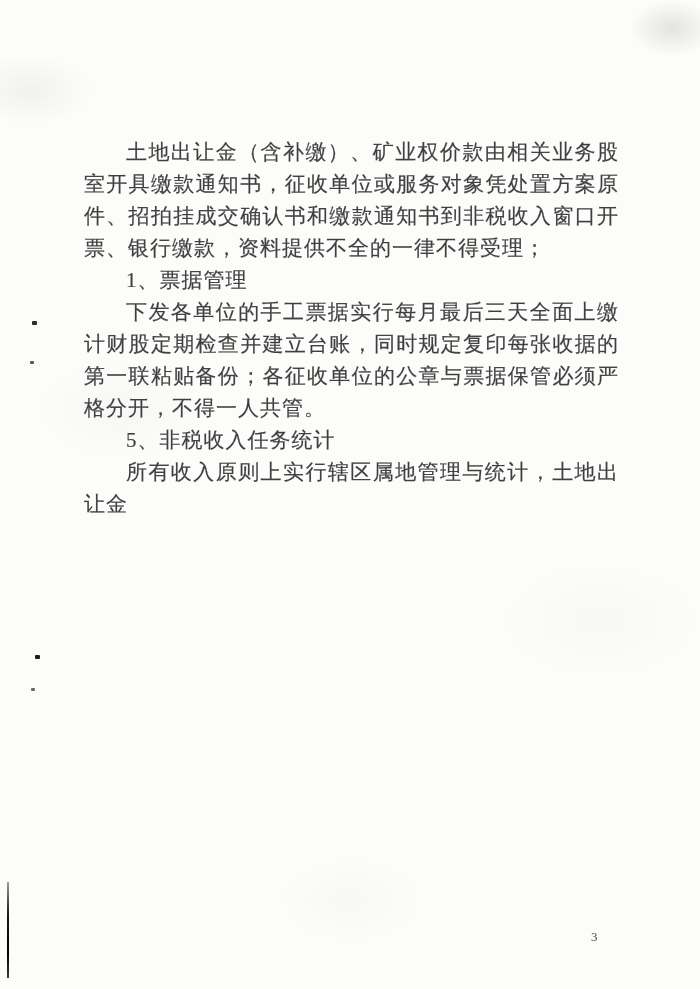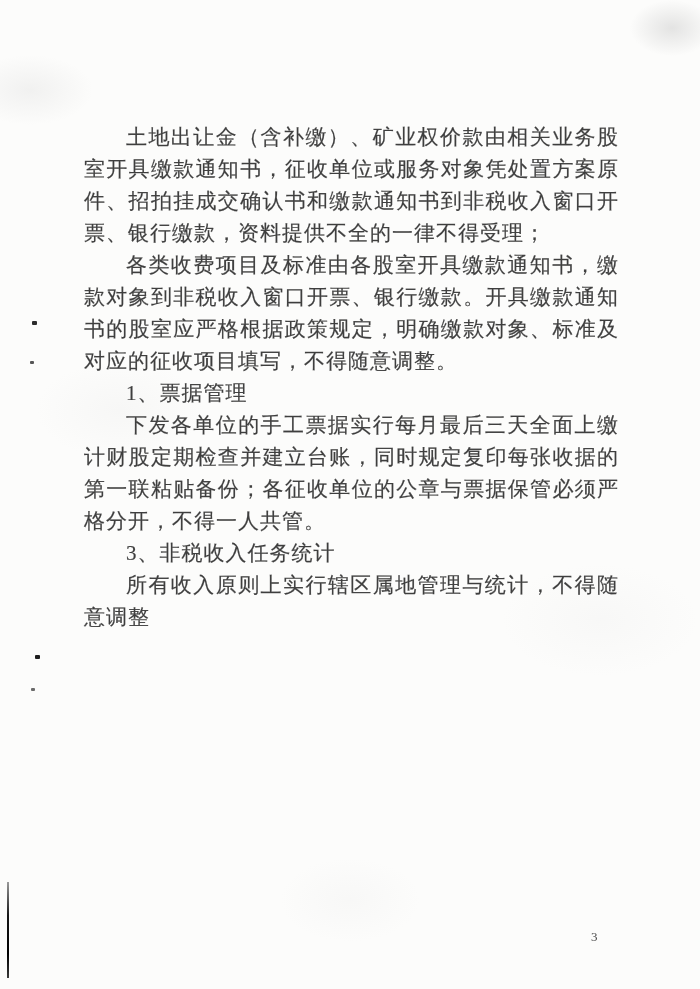--- a/index.html
+++ b/index.html
@@ -23,21 +23,21 @@
       radial-gradient(ellipse 90px 50px at 30px 90px, rgba(190,190,190,0.18), rgba(190,190,190,0) 70%),
       radial-gradient(ellipse 120px 70px at 120px 410px, rgba(210,210,210,0.12), rgba(210,210,210,0) 70%),
       radial-gradient(ellipse 140px 80px at 600px 620px, rgba(210,210,210,0.10), rgba(210,210,210,0) 70%),
       radial-gradient(ellipse 100px 60px at 350px 900px, rgba(210,210,210,0.10), rgba(210,210,210,0) 70%);
     pointer-events: none;
   }
 
   .content {
     position: absolute;
     left: 84px;
-    top: 121px;
+    top: 136px;
     width: 535px;
   }
 
   .para {
     font-size: 21px;
     line-height: 32px;
     color: #3e3e3e;
     letter-spacing: 1px;
     text-indent: 2em;
     text-align: justify;
@@ -70,25 +70,24 @@
   }
 </style>
 </head>
 <body>
 
 <div class="page">
   <div class="paper-texture"></div>
 
   <div class="content">
     <p class="para">土地出让金（含补缴）、矿业权价款由相关业务股室开具缴款通知书，征收单位或服务对象凭处置方案原件、招拍挂成交确认书和缴款通知书到非税收入窗口开票、银行缴款，资料提供不全的一律不得受理；</p>
-    <p class="para">各类收费项目及标准由各股室开具缴款通知书，缴款对象到非税收入窗口开票、银行缴款。开具缴款通知书的股室应严格根据政策规定，明确缴款对象、标准及对应的征收项目填写，不得随意调整。</p>
     <p class="para">1、票据管理</p>
     <p class="para">下发各单位的手工票据实行每月最后三天全面上缴计财股定期检查并建立台账，同时规定复印每张收据的第一联粘贴备份；各征收单位的公章与票据保管必须严格分开，不得一人共管。</p>
-    <p class="para">3、非税收入任务统计</p>
-    <p class="para">所有收入原则上实行辖区属地管理与统计，不得随意调整</p>
+    <p class="para">5、非税收入任务统计</p>
+    <p class="para">所有收入原则上实行辖区属地管理与统计，土地出让金</p>
   </div>
 
   <div class="page-number">3</div>
 
   <div class="speck speck-1"></div>
   <div class="speck speck-2"></div>
   <div class="speck speck-3"></div>
   <div class="speck speck-4"></div>
   <div class="edge-line"></div>
 </div>

